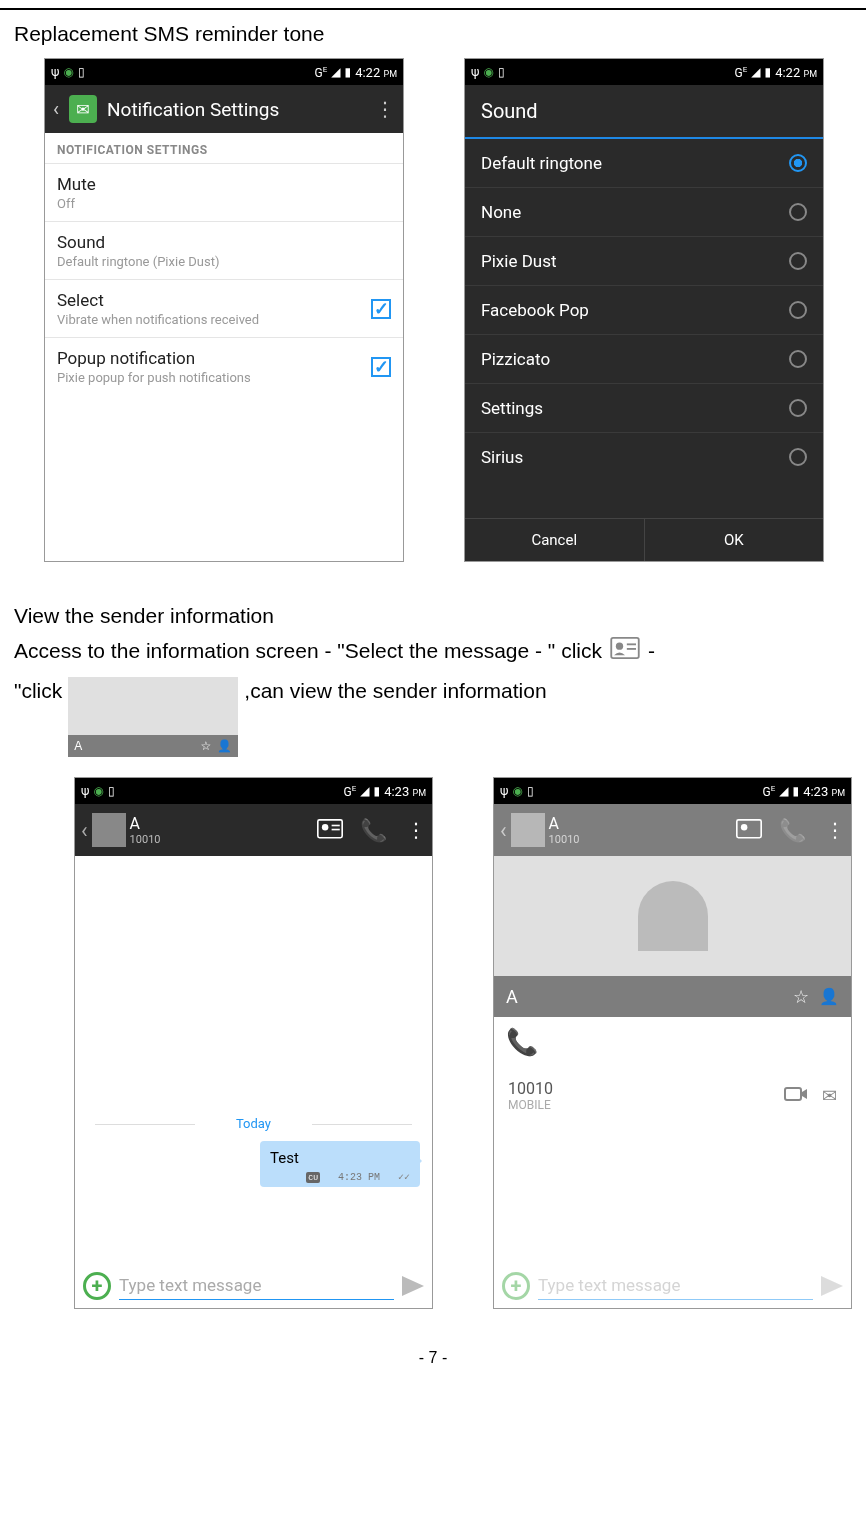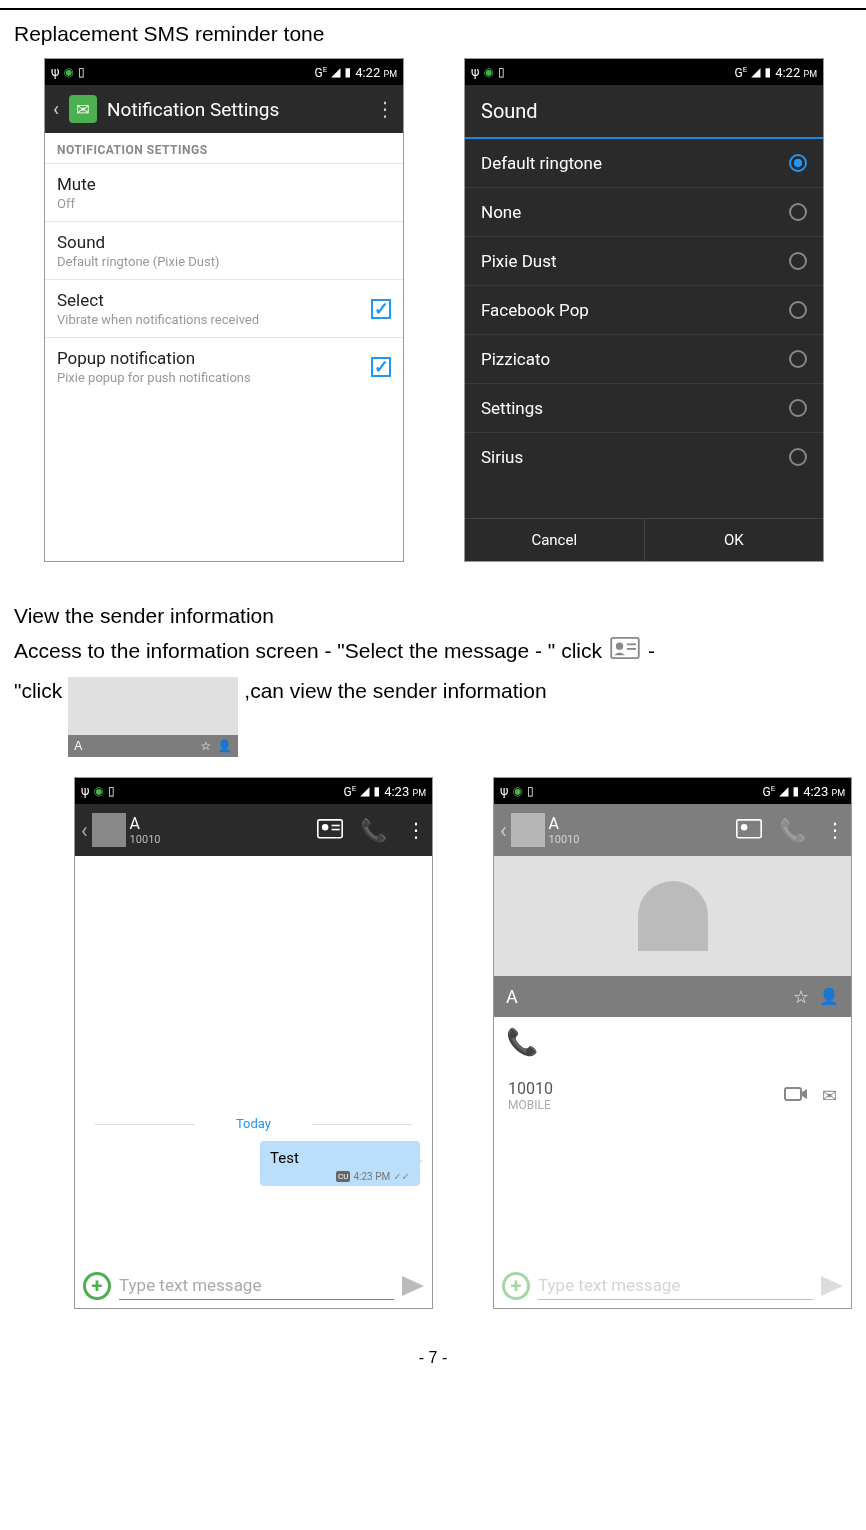--- a/index.html
+++ b/index.html
@@ -48,21 +48,21 @@
   .avatar-sm { width: 34px; height: 34px; background: #888; }
   .contact-name { font-size: 16px; }
   .contact-num { font-size: 11px; color: #bbb; }
   .msg-actions { margin-left: auto; display: flex; gap: 18px; align-items: center; }
   .msg-actions .ic { width: 26px; height: 22px; }
   .msg-body { flex: 1; background: #fff; position: relative; }
   .today { text-align: center; color: #2196f3; font-size: 13px; margin-top: 260px; position: relative; }
   .today::before, .today::after { content: ""; height: 1px; background: #ddd; width: 100px; position: absolute; top: 50%; }
   .today::before { left: 20px; } .today::after { right: 20px; }
   .bubble { background: #bbdefb; border-radius: 4px; padding: 8px 10px 4px 10px; max-width: 160px; margin: 10px 12px 0 auto; font-size: 15px; position: relative; }
-  .bubble .meta { font-size: 10px; color: #777; text-align: right; margin-top: 4px; display: flex; align-items: center; gap: 3px; justify-content: flex-end; }
+  .bubble .meta { font-size: 10px; color: #777; text-align: right; margin-top: 4px; display: flex; align-items: center; gap: 18px; justify-content: flex-end; font-family: Liberation Mono, monospace; }
   .bubble::after { content: ""; position: absolute; right: -10px; top: 12px; border: 8px solid transparent; border-left-color: #bbdefb; }
   .cu { background: #666; color: #fff; font-size: 8px; padding: 1px 2px; border-radius: 2px; }
   .composer { display: flex; align-items: center; padding: 8px; gap: 8px; border-top: 1px solid #fff; }
   .add-btn { width: 28px; height: 28px; border: 3px solid #4caf50; border-radius: 50%; color: #4caf50; display: flex; align-items: center; justify-content: center; font-size: 20px; font-weight: bold; }
   .compose-input { flex: 1; border: none; border-bottom: 1px solid #2196f3; font-size: 17px; color: #aaa; padding: 4px 0; }
   .send { width: 0; height: 0; border-top: 10px solid transparent; border-bottom: 10px solid transparent; border-left: 22px solid #bbb; }
 
   
   .dim-overlay { position: absolute; inset: 0; background: rgba(0,0,0,0.35); display: flex; flex-direction: column; }
   .contact-card { margin: 60px 0 0 0; background: #fff; flex: 1; display: flex; flex-direction: column; }

